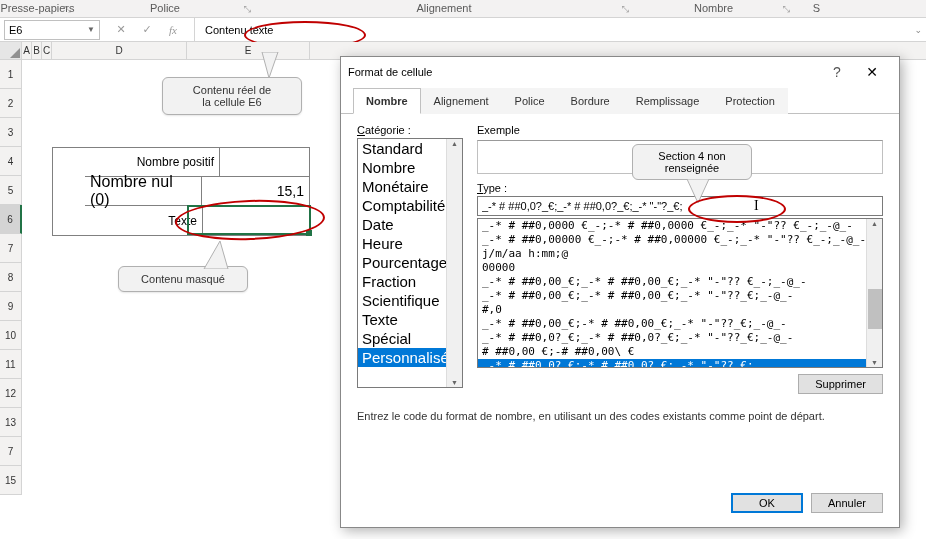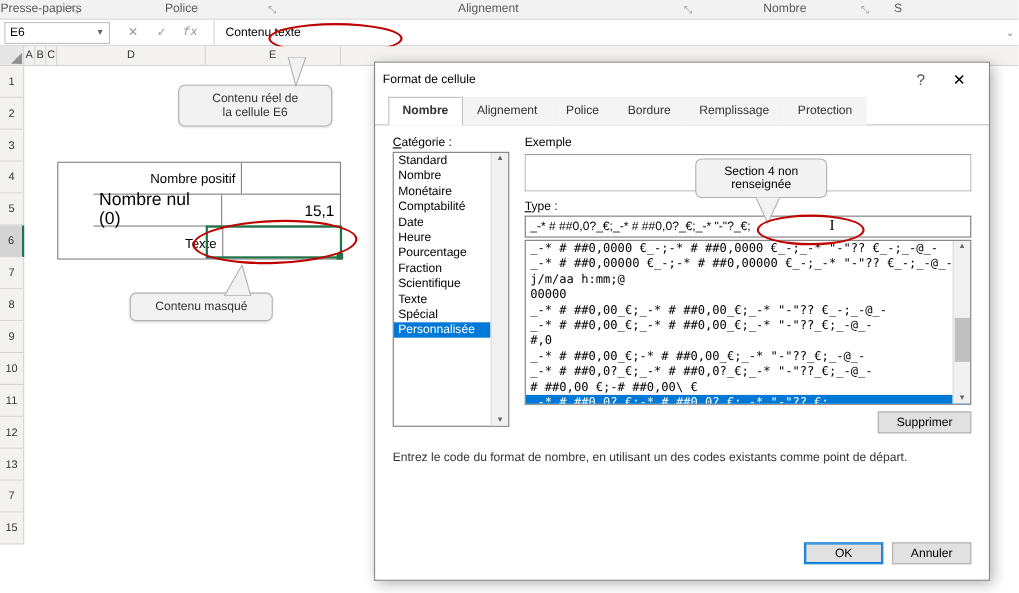--- a/index.html
+++ b/index.html
@@ -9,21 +9,21 @@
     .ribbon-label { text-align: center; border-right: 0; position: relative; }
     .ribbon-label span { display: inline-block; padding: 2px 0;}
     .ribbon-sep { position:absolute; right:4px; top:2px; color:#888; font-size:9px;}
     .rl1 { width: 75px;} .rl2 { width: 180px;} .rl3 { width:378px;} .rl4 { width:161px;} .rl5 { width:45px;}
 
     .fx-bar { display: flex; align-items: center; height: 24px; border-bottom: 1px solid #d4d4d4; background:#fff;}
     .name-box { width: 96px; height: 20px; margin-left: 4px; border:1px solid #c0c0c0; display:flex; align-items:center; padding:0 4px; justify-content:space-between;}
     .name-box .dd { font-size:8px; color:#666;}
     .fx-icons { display:flex; align-items:center; gap:12px; padding:0 14px; color:#9a9a9a;}
     .fx-icons .icon { width:14px; text-align:center; font-size:11px;}
-    .fx-icons .fx { font-style:italic; font-family: Liberation Mono, monospace;}
+    .fx-icons .fx { font-style:italic; font-family: Liberation Serif, serif;}
     .fx-input-wrap { flex:1; display:flex; align-items:center; border-left:1px solid #d4d4d4; height:100%; padding:0 10px; position:relative;}
     .fx-input { border:none; outline:none; width:100%;}
     .fx-expand { position:absolute; right:4px; font-size:9px; color:#888;}
 
     .sheet-area { position:relative; }
     .col-headers { display:flex; height:18px; background:#f3f2f1; border-bottom:1px solid #d4d4d4;}
     .corner { width:22px; border-right:1px solid #d4d4d4; background:#e6e6e6; position:relative;}
     .corner::after { content:''; position:absolute; right:1px; bottom:1px; border:5px solid transparent; border-right-color:#909090; border-bottom-color:#909090;}
     .col-h { border-right:1px solid #d4d4d4; text-align:center; line-height:18px; color:#333; font-size:10px;}
     .chA{width:10px;} .chB{width:10px;} .chC{width:10px;} .chD{width:135px;} .chE{width:123px;}
@@ -50,21 +50,21 @@
     .tab.active { border:1px solid #c0c0c0; border-bottom:1px solid #fff; background:#fff; font-weight:bold;}
 
     .dlg-body { padding:10px 16px; }
     .cat-label { font-size:11px; margin-bottom:2px;}
     .cat-label u { text-decoration:underline;}
     .layout2 { display:flex; gap:14px;}
     .cat-list { width:106px; height:250px; border:1px solid #7a7a7a; background:#fff; overflow:hidden; position:relative;}
     .cat-list .sb { position:absolute; right:0; top:0; width:16px; height:100%; background:#f0f0f0; border-left:1px solid #ddd;}
     .cat-list .sb::before { content:'▲'; position:absolute; top:1px; width:100%; text-align:center; font-size:7px; color:#666;}
     .cat-list .sb::after { content:'▼'; position:absolute; bottom:1px; width:100%; text-align:center; font-size:7px; color:#666;}
-    .cat-item { padding:1px 4px; font-size:11px; width:88px;}
+    .cat-item { padding:1px 4px; font-size:15px; width:88px;}
     .cat-item.sel { background:#0078d7; color:#fff;}
 
     .right-col { flex:1;}
     .ex-label { font-size:11px; margin-bottom:4px;}
     .ex-box { height:34px; border:1px solid #c0c0c0; border-top:1px solid #999; margin-bottom:8px;}
     .type-label { font-size:11px; margin-bottom:2px;}
     .type-input { width:100%; height:20px; border:1px solid #7a7a7a; padding:1px 4px; font-size:11px; margin-bottom:2px;}
     .type-list { width:100%; height:150px; border:1px solid #7a7a7a; background:#fff; overflow:hidden; position:relative; font-size:11px;}
     .type-list .sb { position:absolute; right:0; top:0; width:16px; height:100%; background:#f0f0f0; border-left:1px solid #ddd;}
     .type-list .sb .thumb { position:absolute; top:70px; height:40px; width:14px; left:1px; background:#c0c0c0;}

